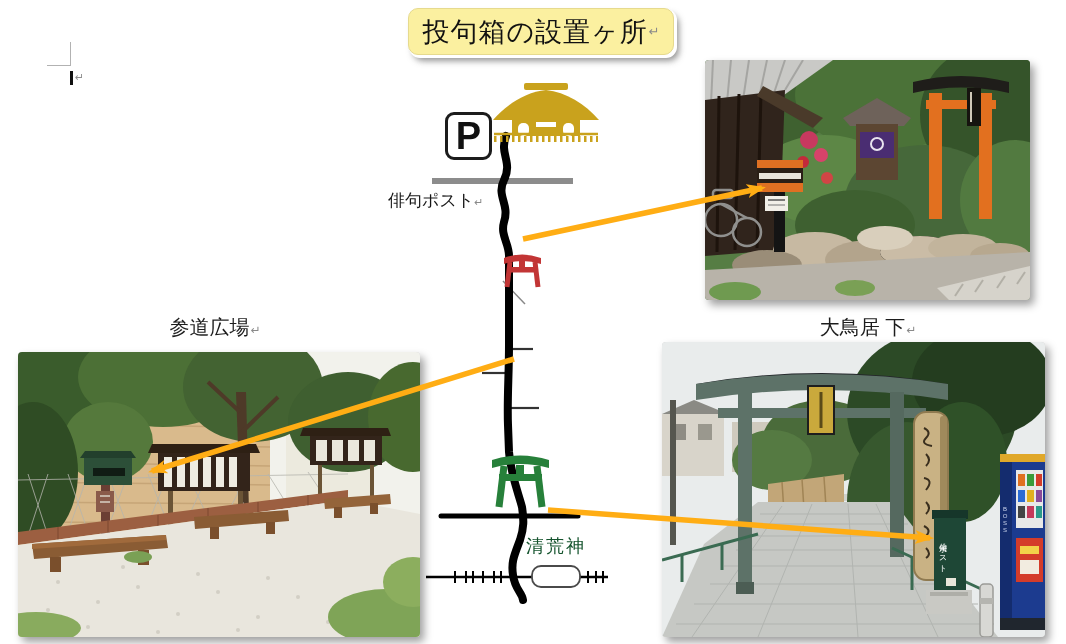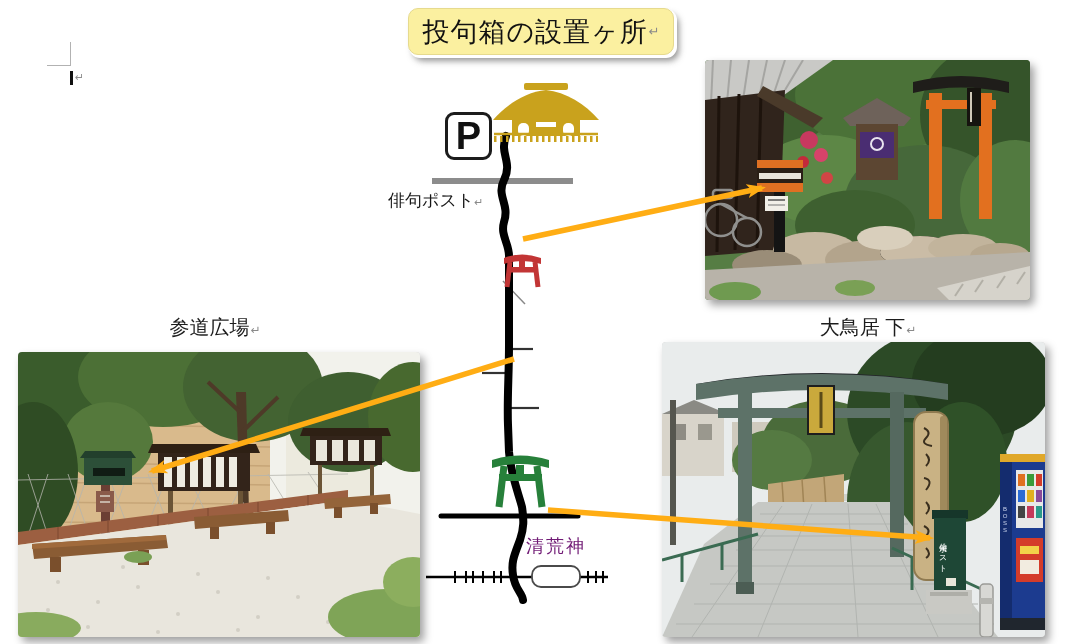--- a/index.html
+++ b/index.html
@@ -23,21 +23,21 @@
   
   .caption{position:absolute;font-size:20px;color:#1c1c1c;text-align:center;white-space:nowrap;}
   .caption .ret{font-size:12px;color:#8a8a8a;margin-left:1px;}
   #cap-inari{left:806px;top:30px;width:140px;}
   #cap-sando{left:148px;top:314px;width:134px;}
   #cap-otorii{left:798px;top:314px;width:140px;}
 
   
   .expwy-label{position:absolute;left:388px;top:189px;font-size:17px;color:#161616;white-space:nowrap;}
   .expwy-label .ret{font-size:11px;color:#8a8a8a;}
-  .station-label{position:absolute;left:526px;top:534px;font-size:18px;color:#701a75;letter-spacing:2px;}
+  .station-label{position:absolute;left:526px;top:534px;font-size:18px;color:#14532d;letter-spacing:2px;}
   .p-sign{position:absolute;left:445px;top:112px;width:41px;height:42px;background:#fff;
     border:3px solid #1c1c1c;border-radius:9px;text-align:center;line-height:42px;
     font-size:38px;font-weight:bold;color:#111;}
 
   
   .photo{position:absolute;border-radius:4px;overflow:hidden;
     box-shadow:4px 5px 8px rgba(0,0,0,0.38);background:#cfcfcf;}
   #photo-inari{left:705px;top:60px;width:325px;height:240px;}
   #photo-sando{left:18px;top:352px;width:402px;height:285px;}
   #photo-otorii{left:662px;top:342px;width:383px;height:295px;}

